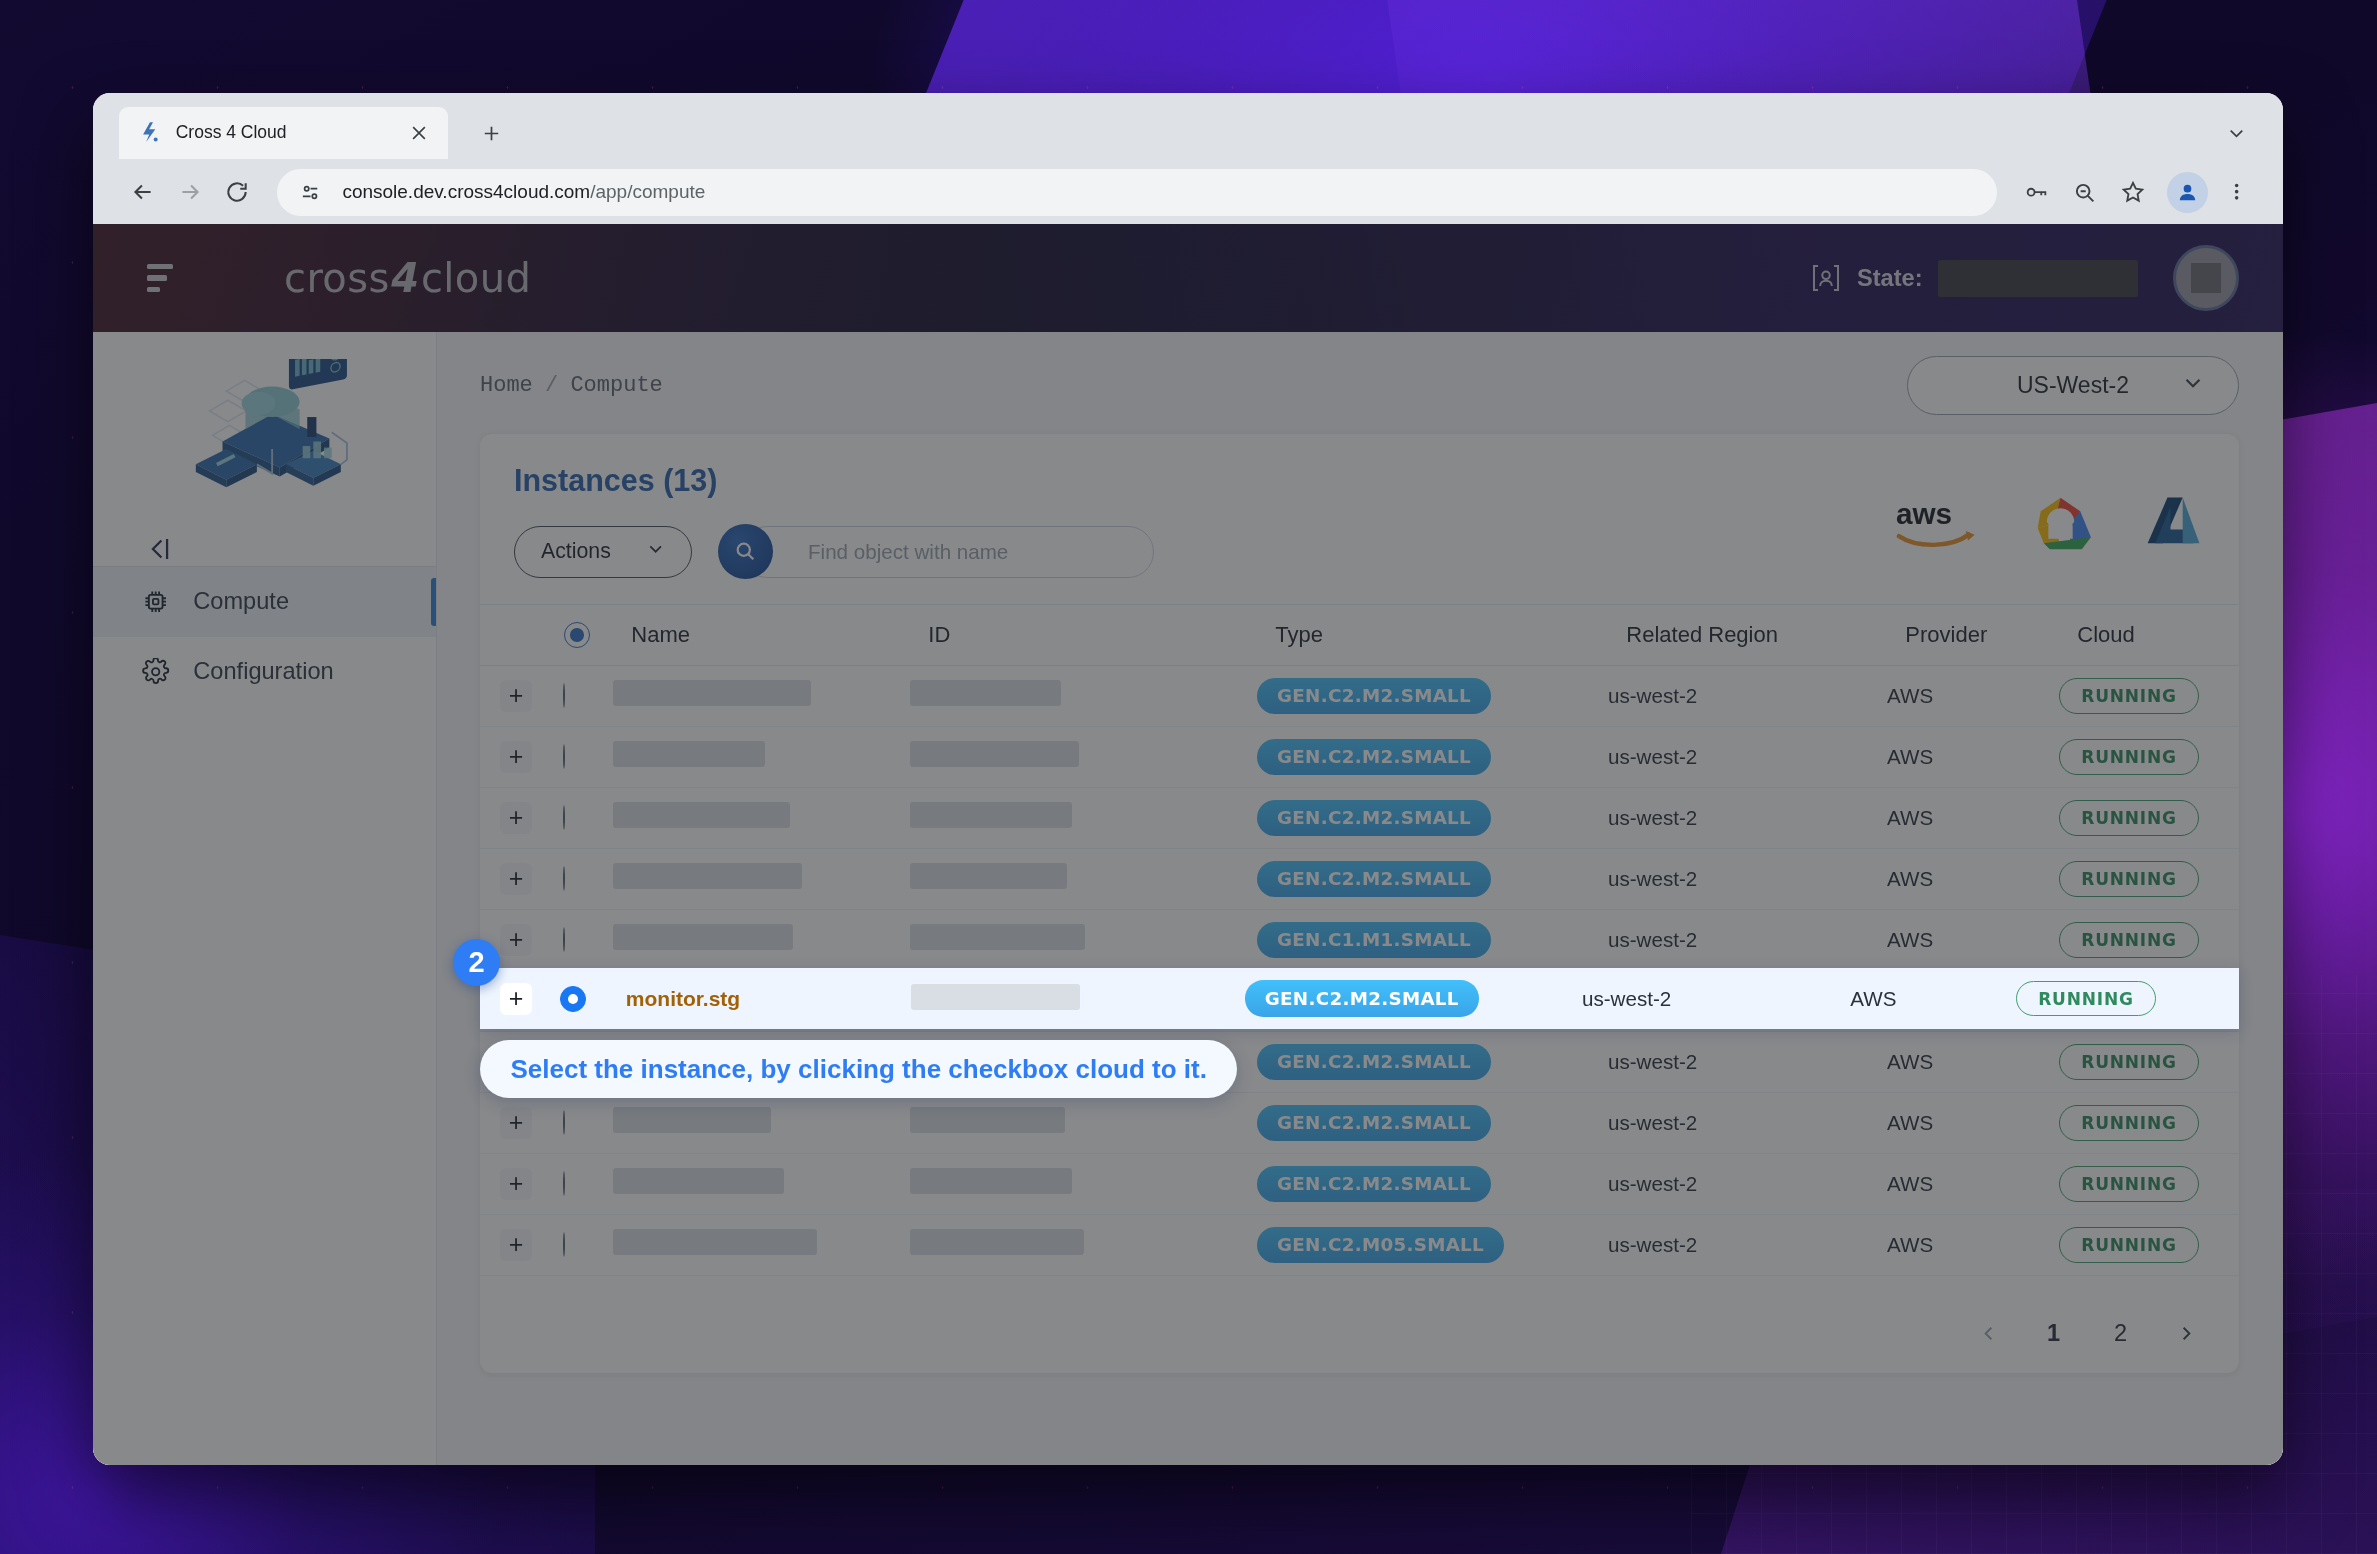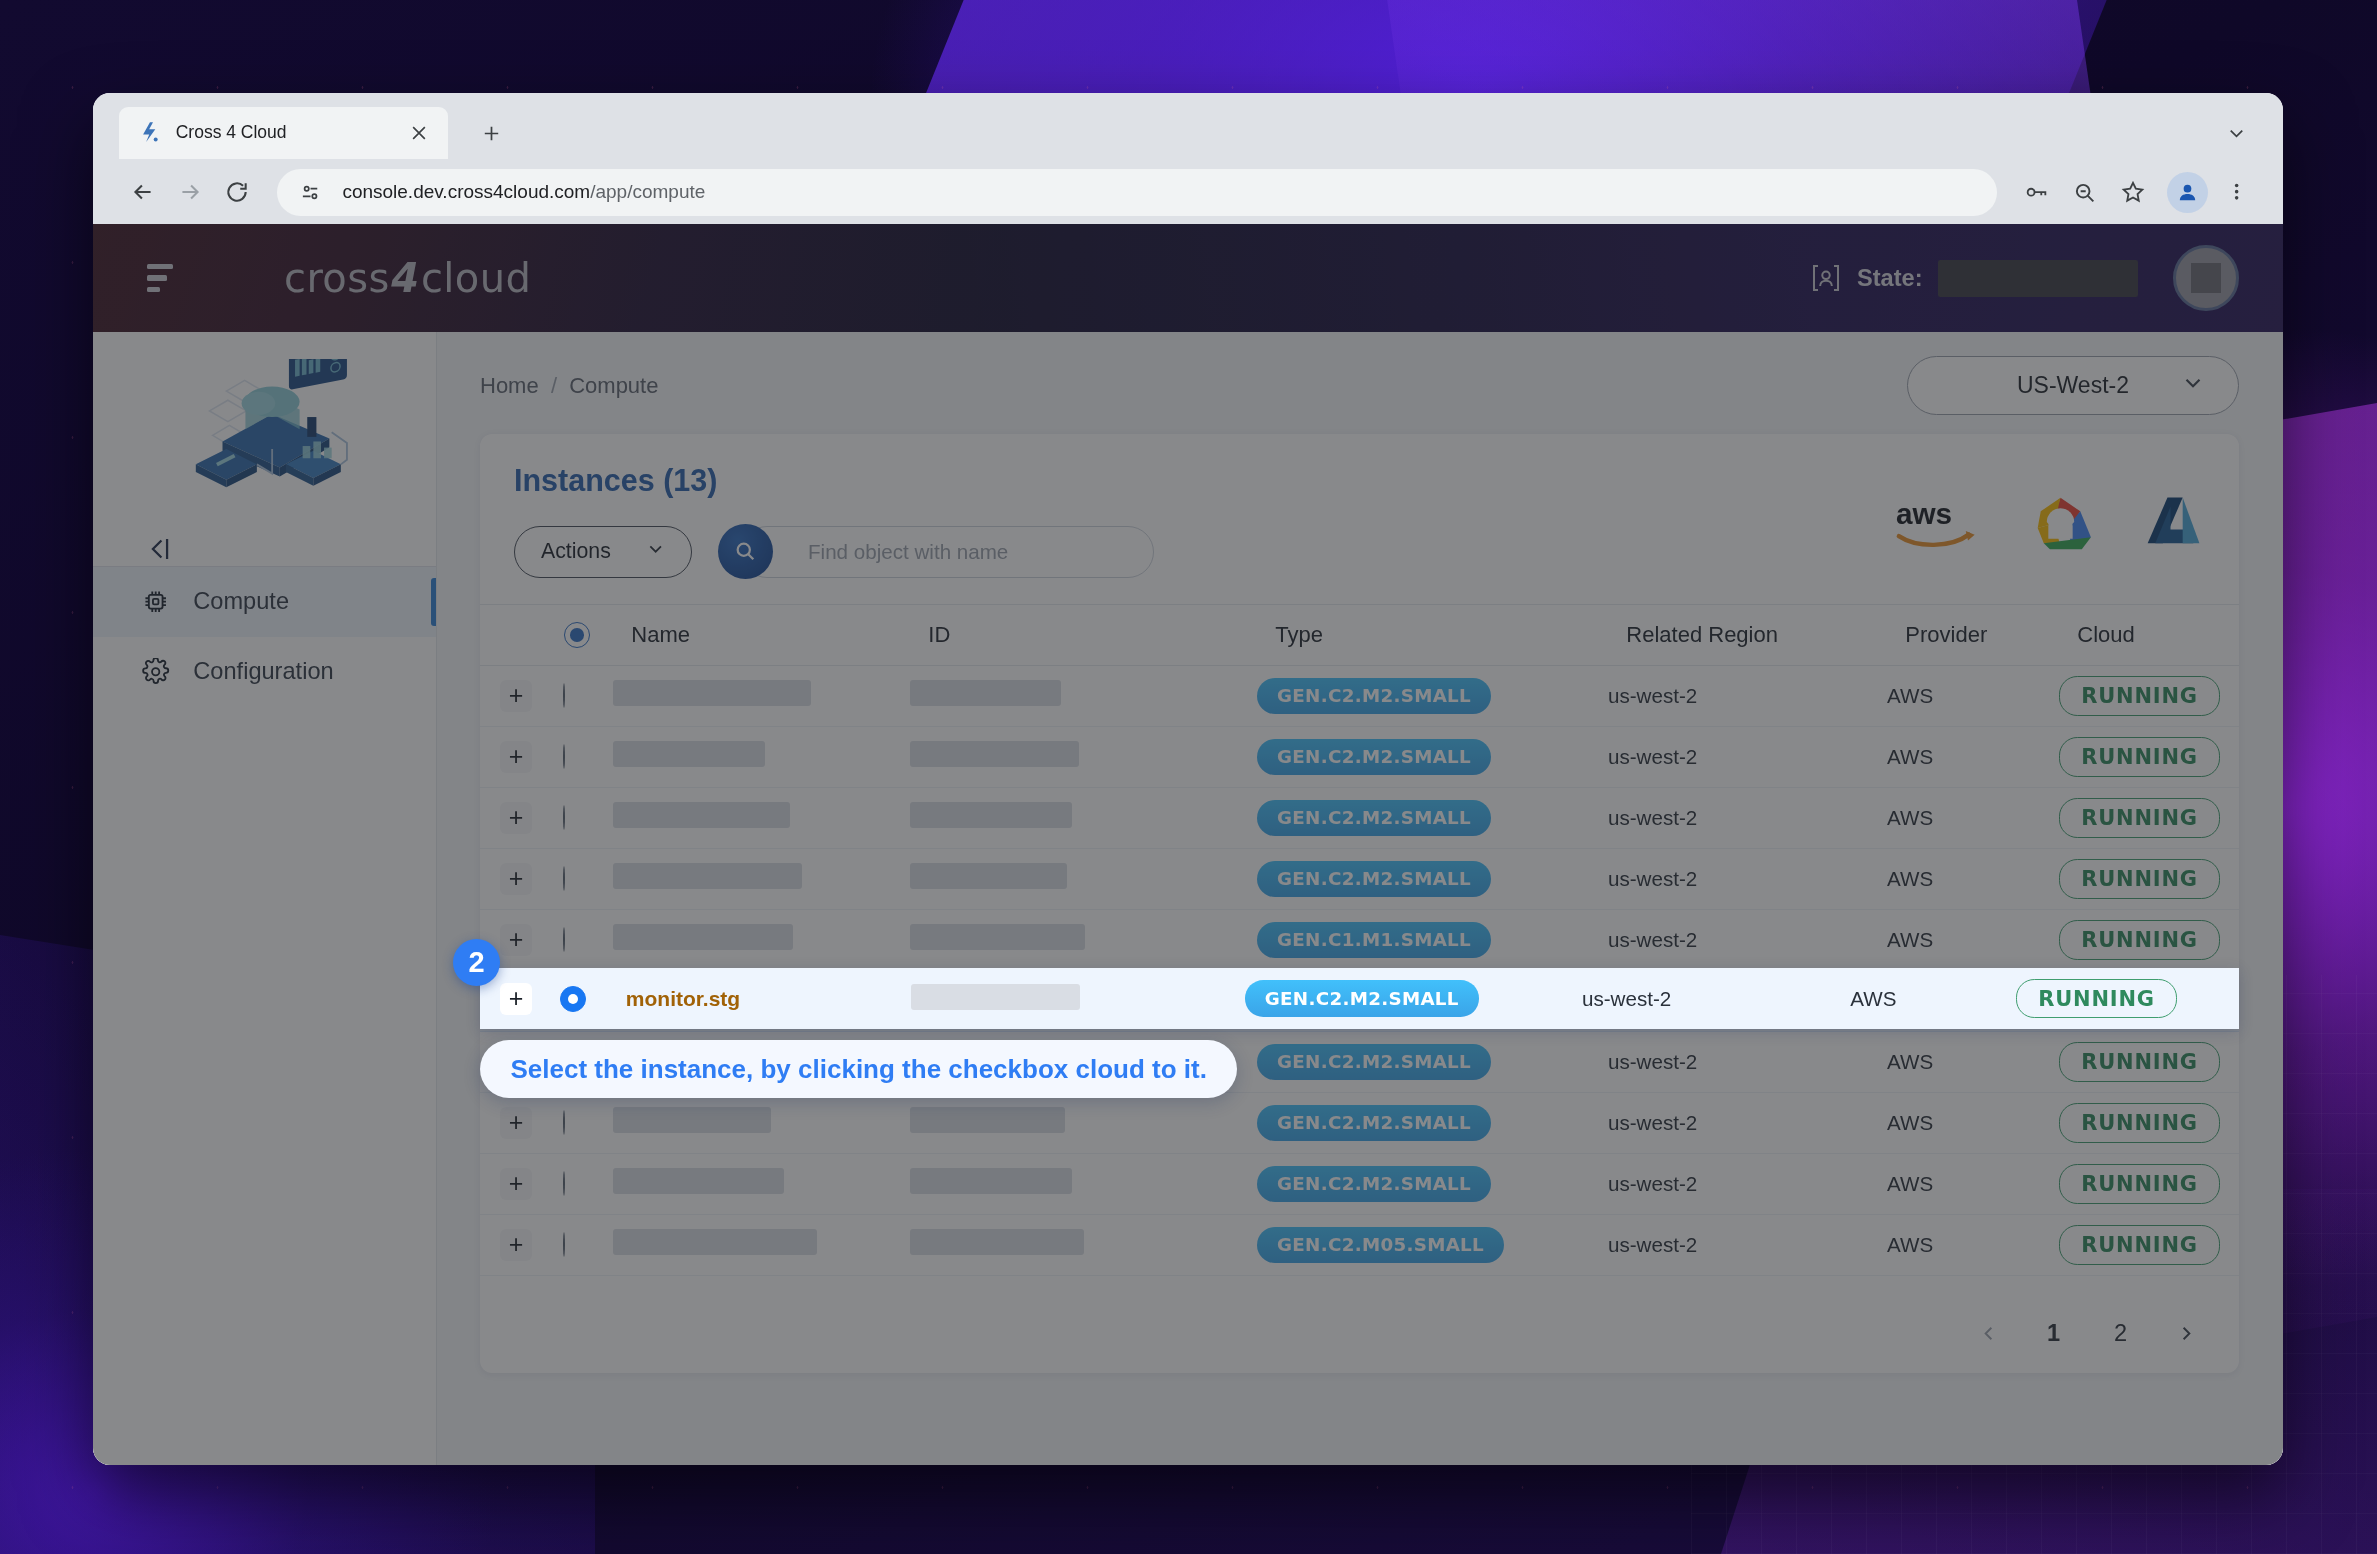--- a/index.html
+++ b/index.html
@@ -239,21 +239,21 @@
   .nav-item.active { background:#eef3fb; }
   .nav-item.active::after{
     content:""; position:absolute; right:0; top:10.7px; bottom:10.7px;
     width:5.3px; background:#2f80d6; border-radius:3px 0 0 3px;
   }
   .nav-ico { width:32px; height:32px; display:flex;align-items:center;justify-content:center; color:#1b2430;}
 
   
   .main { flex:1 1 auto; background:#f3f5f8; padding: 26px 44px 0 43px; min-width:0; }
   .main-top { display:flex; align-items:center; height: 55px; }
-  .breadcrumb { font-size: 22px; color:#5d6470; display:flex; gap:12.2px; }
+  .breadcrumb { font-size: 22px; color:#5d6470; display:flex; gap:12.2px;font-family:Liberation Mono, monospace; }
   .breadcrumb .crumb { color:#5d6470; }
   .breadcrumb .sep { color:#9aa1ac; }
   .region-select {
     margin-left:auto;
     width: 332px; height: 59px;
     border:1.2px solid #9aa1ac; border-radius: 30.5px;
     background:#fff;
     display:flex; align-items:center; justify-content:center;
     position:relative;
     font-size:23px; color:#1f242c;
@@ -362,21 +362,21 @@
     border-radius: 18.3px;
     background: linear-gradient(180deg,#41c0fb,#3aa4e8);
     color:#fff; font-size: 18.3px; font-weight:700; letter-spacing:0.3px;
     font-family:"DejaVu Sans", sans-serif;
   }
   .badge-state {
     display:inline-block;
     padding: 6.9px 21.3px;
     border-radius: 18.3px;
     border: 1.1px solid #3f9e6f;
-    color:#2f8a5e; font-size: 21px; font-weight:700; letter-spacing:0.8px;
+    color:#2f8a5e; font-size: 17px; font-weight:700; letter-spacing:0.8px;
     font-family:"DejaVu Sans", sans-serif;
   }
 
   tr.row-highlight td { background:#eef5fe; border-bottom-color:#dce9fb; }
 
   .pager {
     position:absolute; right: 37px; bottom: 26px;
     display:flex; align-items:center; gap: 32px;
   }
   .pg { font-size: 23.6px; color:#2a313b; width:35px; text-align:center; }

